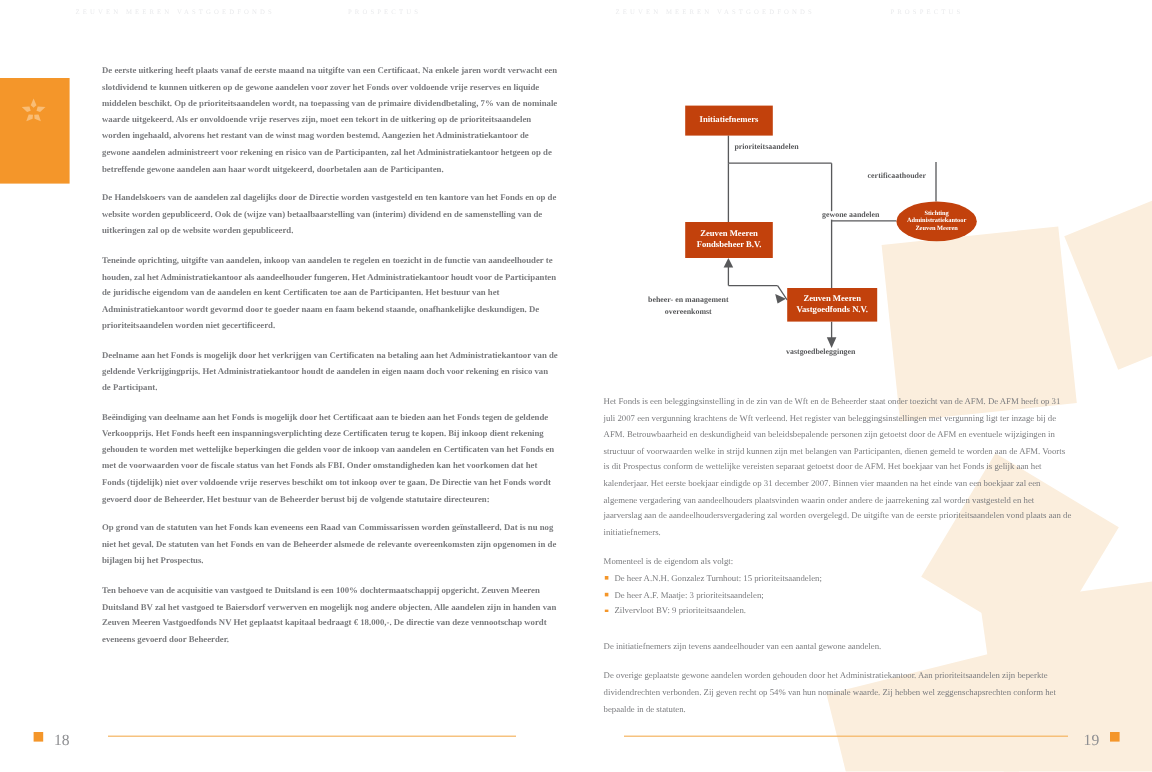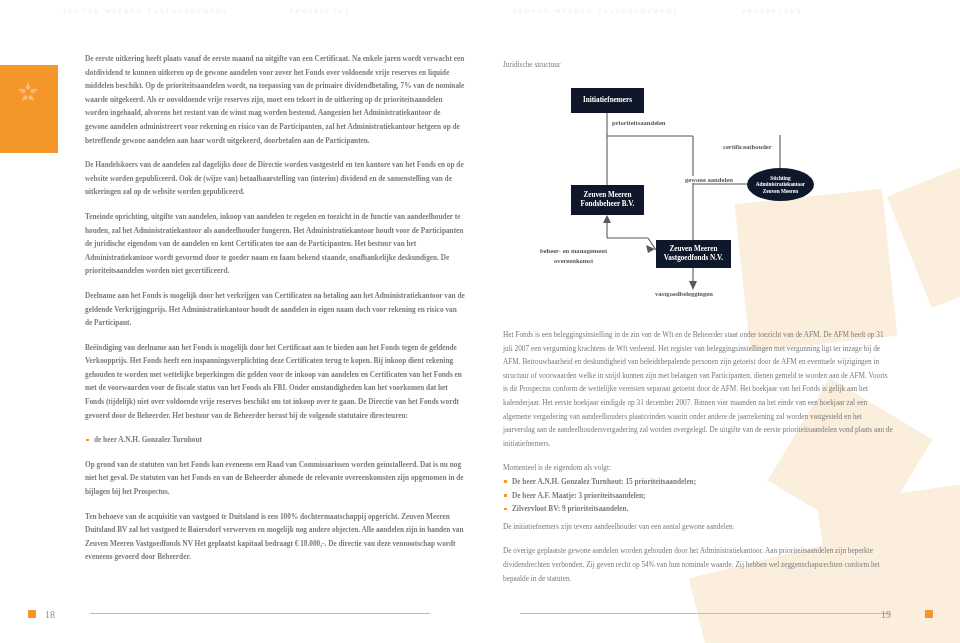--- a/index.html
+++ b/index.html
@@ -65,21 +65,21 @@
 
   
   .diagram-title{
     font-size:7.3px;color:#7a7b7e;margin:0 0 6px 0;
   }
   .diagram{
     position:absolute;left:503px;top:60px;width:400px;height:280px;z-index:5;
   }
   .dgm-svg{position:absolute;left:0;top:0;}
   .node{
-    position:absolute;background:#0f172a;color:#ffffff;
+    position:absolute;background:#c2410c;color:#ffffff;
     display:flex;align-items:center;justify-content:center;
     text-align:center;font-weight:bold;line-height:1.22;
     z-index:6;
   }
   .node-initiatiefnemers{left:68px;top:28px;width:73px;height:25px;font-size:7.2px;}
   .node-fondsbeheer{left:68px;top:125px;width:73px;height:30px;font-size:7.2px;}
   .node-vastgoedfonds{left:153px;top:180px;width:75px;height:28px;font-size:7.2px;}
   .node-participanten{
     left:246px;top:12px;width:63px;height:63px;border-radius:50%;
     font-size:9px;font-weight:normal;
@@ -96,24 +96,24 @@
   .lbl-certificaat{left:218px;top:83px;}
   .lbl-gewone{left:180px;top:116px;}
   .lbl-beheer{left:35px;top:186px;text-align:center;line-height:1.45;background:none;}
   .lbl-vastgoedbel{left:150px;top:230px;}
 
   
   .footer-sq{position:absolute;width:8px;height:8px;background:#f4962a;z-index:6;}
   .fs-left{left:28px;top:610px;}
   .fs-right{left:925px;top:610px;}
   .pagenum{
-    position:absolute;font-size:10px;color:#8e8f92;z-index:6;text-align:right;
+    position:absolute;font-size:13px;color:#8e8f92;z-index:6;text-align:right;
   }
   .pn-left{left:45px;top:609px;}
-  .pn-right{left:881px;top:609px;}
+  .pn-right{left:903px;top:609px;}
   .rule{
     position:absolute;height:1.4px;background:#f4b360;top:613px;z-index:6;
   }
   .rule-left{left:90px;width:340px;}
   .rule-right{left:520px;width:370px;}
 </style>
 </head>
 <body>
 
 <div class="deco deco-sq1"></div>
@@ -139,28 +139,26 @@
   </svg>
 </div>
 
 <div class="col col-left">
   <p class="bodytext">De eerste uitkering heeft plaats vanaf de eerste maand na uitgifte van een Certificaat. Na enkele jaren wordt verwacht een slotdividend te kunnen uitkeren op de gewone aandelen voor zover het Fonds over voldoende vrije reserves en liquide middelen beschikt. Op de prioriteitsaandelen wordt, na toepassing van de primaire dividendbetaling, 7% van de nominale waarde uitgekeerd. Als er onvoldoende vrije reserves zijn, moet een tekort in de uitkering op de prioriteitsaandelen worden ingehaald, alvorens het restant van de winst mag worden bestemd. Aangezien het Administratiekantoor de gewone aandelen administreert voor rekening en risico van de Participanten, zal het Administratiekantoor hetgeen op de betreffende gewone aandelen aan haar wordt uitgekeerd, doorbetalen aan de Participanten.</p>
   <p class="bodytext">De Handelskoers van de aandelen zal dagelijks door de Directie worden vastgesteld en ten kantore van het Fonds en op de website worden gepubliceerd. Ook de (wijze van) betaalbaarstelling van (interim) dividend en de samenstelling van de uitkeringen zal op de website worden gepubliceerd.</p>
   <p class="bodytext">Teneinde oprichting, uitgifte van aandelen, inkoop van aandelen te regelen en toezicht in de functie van aandeelhouder te houden, zal het Administratiekantoor als aandeelhouder fungeren. Het Administratiekantoor houdt voor de Participanten de juridische eigendom van de aandelen en kent Certificaten toe aan de Participanten. Het bestuur van het Administratiekantoor wordt gevormd door te goeder naam en faam bekend staande, onafhankelijke deskundigen. De prioriteitsaandelen worden niet gecertificeerd.</p>
   <p class="bodytext tight">Deelname aan het Fonds is mogelijk door het verkrijgen van Certificaten na betaling aan het Administratiekantoor van de geldende Verkrijgingprijs. Het Administratiekantoor houdt de aandelen in eigen naam doch voor rekening en risico van de Participant.</p>
   <p class="bodytext" style="margin-top:11px">Beëindiging van deelname aan het Fonds is mogelijk door het Certificaat aan te bieden aan het Fonds tegen de geldende Verkoopprijs. Het Fonds heeft een inspanningsverplichting deze Certificaten terug te kopen. Bij inkoop dient rekening gehouden te worden met wettelijke beperkingen die gelden voor de inkoop van aandelen en Certificaten van het Fonds en met de voorwaarden voor de fiscale status van het Fonds als FBI. Onder omstandigheden kan het voorkomen dat het Fonds (tijdelijk) niet over voldoende vrije reserves beschikt om tot inkoop over te gaan. De Directie van het Fonds wordt gevoerd door de Beheerder. Het bestuur van de Beheerder berust bij de volgende statutaire directeuren:</p>
   <ul class="bullets">
-    <li>de heer A.N.H. Gonzalez Turnhout</li>
   </ul>
   <p class="bodytext">Op grond van de statuten van het Fonds kan eveneens een Raad van Commissarissen worden geïnstalleerd. Dat is nu nog niet het geval. De statuten van het Fonds en van de Beheerder alsmede de relevante overeenkomsten zijn opgenomen in de bijlagen bij het Prospectus.</p>
   <p class="bodytext">Ten behoeve van de acquisitie van vastgoed te Duitsland is een 100% dochtermaatschappij opgericht. Zeuven Meeren Duitsland BV zal het vastgoed te Baiersdorf verwerven en mogelijk nog andere objecten. Alle aandelen zijn in handen van Zeuven Meeren Vastgoedfonds NV Het geplaatst kapitaal bedraagt € 18.000,-. De directie van deze vennootschap wordt eveneens gevoerd door Beheerder.</p>
 </div>
 
 <div class="diagram">
-  <div class="diagram-title">Juridische structuur</div>
 
   <svg class="dgm-svg" width="400" height="280">
     <g stroke="#58595b" stroke-width="1.1" fill="none">
 
       <line x1="104" y1="53" x2="104" y2="76"></line>
       <line x1="104" y1="76" x2="190" y2="76"></line>
 
       <line x1="104" y1="76" x2="104" y2="125"></line>
 
       <line x1="190" y1="76" x2="190" y2="180"></line>
@@ -195,21 +193,21 @@
   <div class="edge-label lbl-certificaat">certificaathouder</div>
   <div class="edge-label lbl-gewone">gewone aandelen</div>
   <div class="edge-label lbl-beheer" style="white-space:pre-line;">beheer- en management
 overeenkomst</div>
   <div class="edge-label lbl-vastgoedbel">vastgoedbeleggingen</div>
 </div>
 
 <div class="col col-right" style="top:328px;">
   <p class="bodytext">Het Fonds is een beleggingsinstelling in de zin van de Wft en de Beheerder staat onder toezicht van de AFM. De AFM heeft op 31 juli 2007 een vergunning krachtens de Wft verleend. Het register van beleggingsinstellingen met vergunning ligt ter inzage bij de AFM. Betrouwbaarheid en deskundigheid van beleidsbepalende personen zijn getoetst door de AFM en eventuele wijzigingen in structuur of voorwaarden welke in strijd kunnen zijn met belangen van Participanten, dienen gemeld te worden aan de AFM. Voorts is dit Prospectus conform de wettelijke vereisten separaat getoetst door de AFM. Het boekjaar van het Fonds is gelijk aan het kalenderjaar. Het eerste boekjaar eindigde op 31 december 2007. Binnen vier maanden na het einde van een boekjaar zal een algemene vergadering van aandeelhouders plaatsvinden waarin onder andere de jaarrekening zal worden vastgesteld en het jaarverslag aan de aandeelhoudersvergadering zal worden overgelegd. De uitgifte van de eerste prioriteitsaandelen vond plaats aan de initiatiefnemers.</p>
   <p class="bodytext tight">Momenteel is de eigendom als volgt:</p>
-  <ul class="bullets" style="margin-bottom:4px;font-weight:bold;">
+  <ul class="bullets" style="margin-bottom:16px;">
     <li>De heer A.N.H. Gonzalez Turnhout: 15 prioriteitsaandelen;</li>
     <li>De heer A.F. Maatje: 3 prioriteitsaandelen;</li>
     <li>Zilvervloot BV: 9 prioriteitsaandelen.</li>
   </ul>
   <p class="bodytext">De initiatiefnemers  zijn tevens aandeelhouder van een aantal gewone aandelen.</p>
   <p class="bodytext">De overige geplaatste gewone aandelen worden gehouden door het Administratiekantoor. Aan prioriteitsaandelen zijn beperkte dividendrechten verbonden. Zij geven recht op 54% van hun nominale waarde. Zij hebben wel zeggenschapsrechten conform het bepaalde in de statuten.</p>
 </div>
 
 <div class="footer-sq fs-left"></div>
 <div class="pagenum pn-left">18</div>

